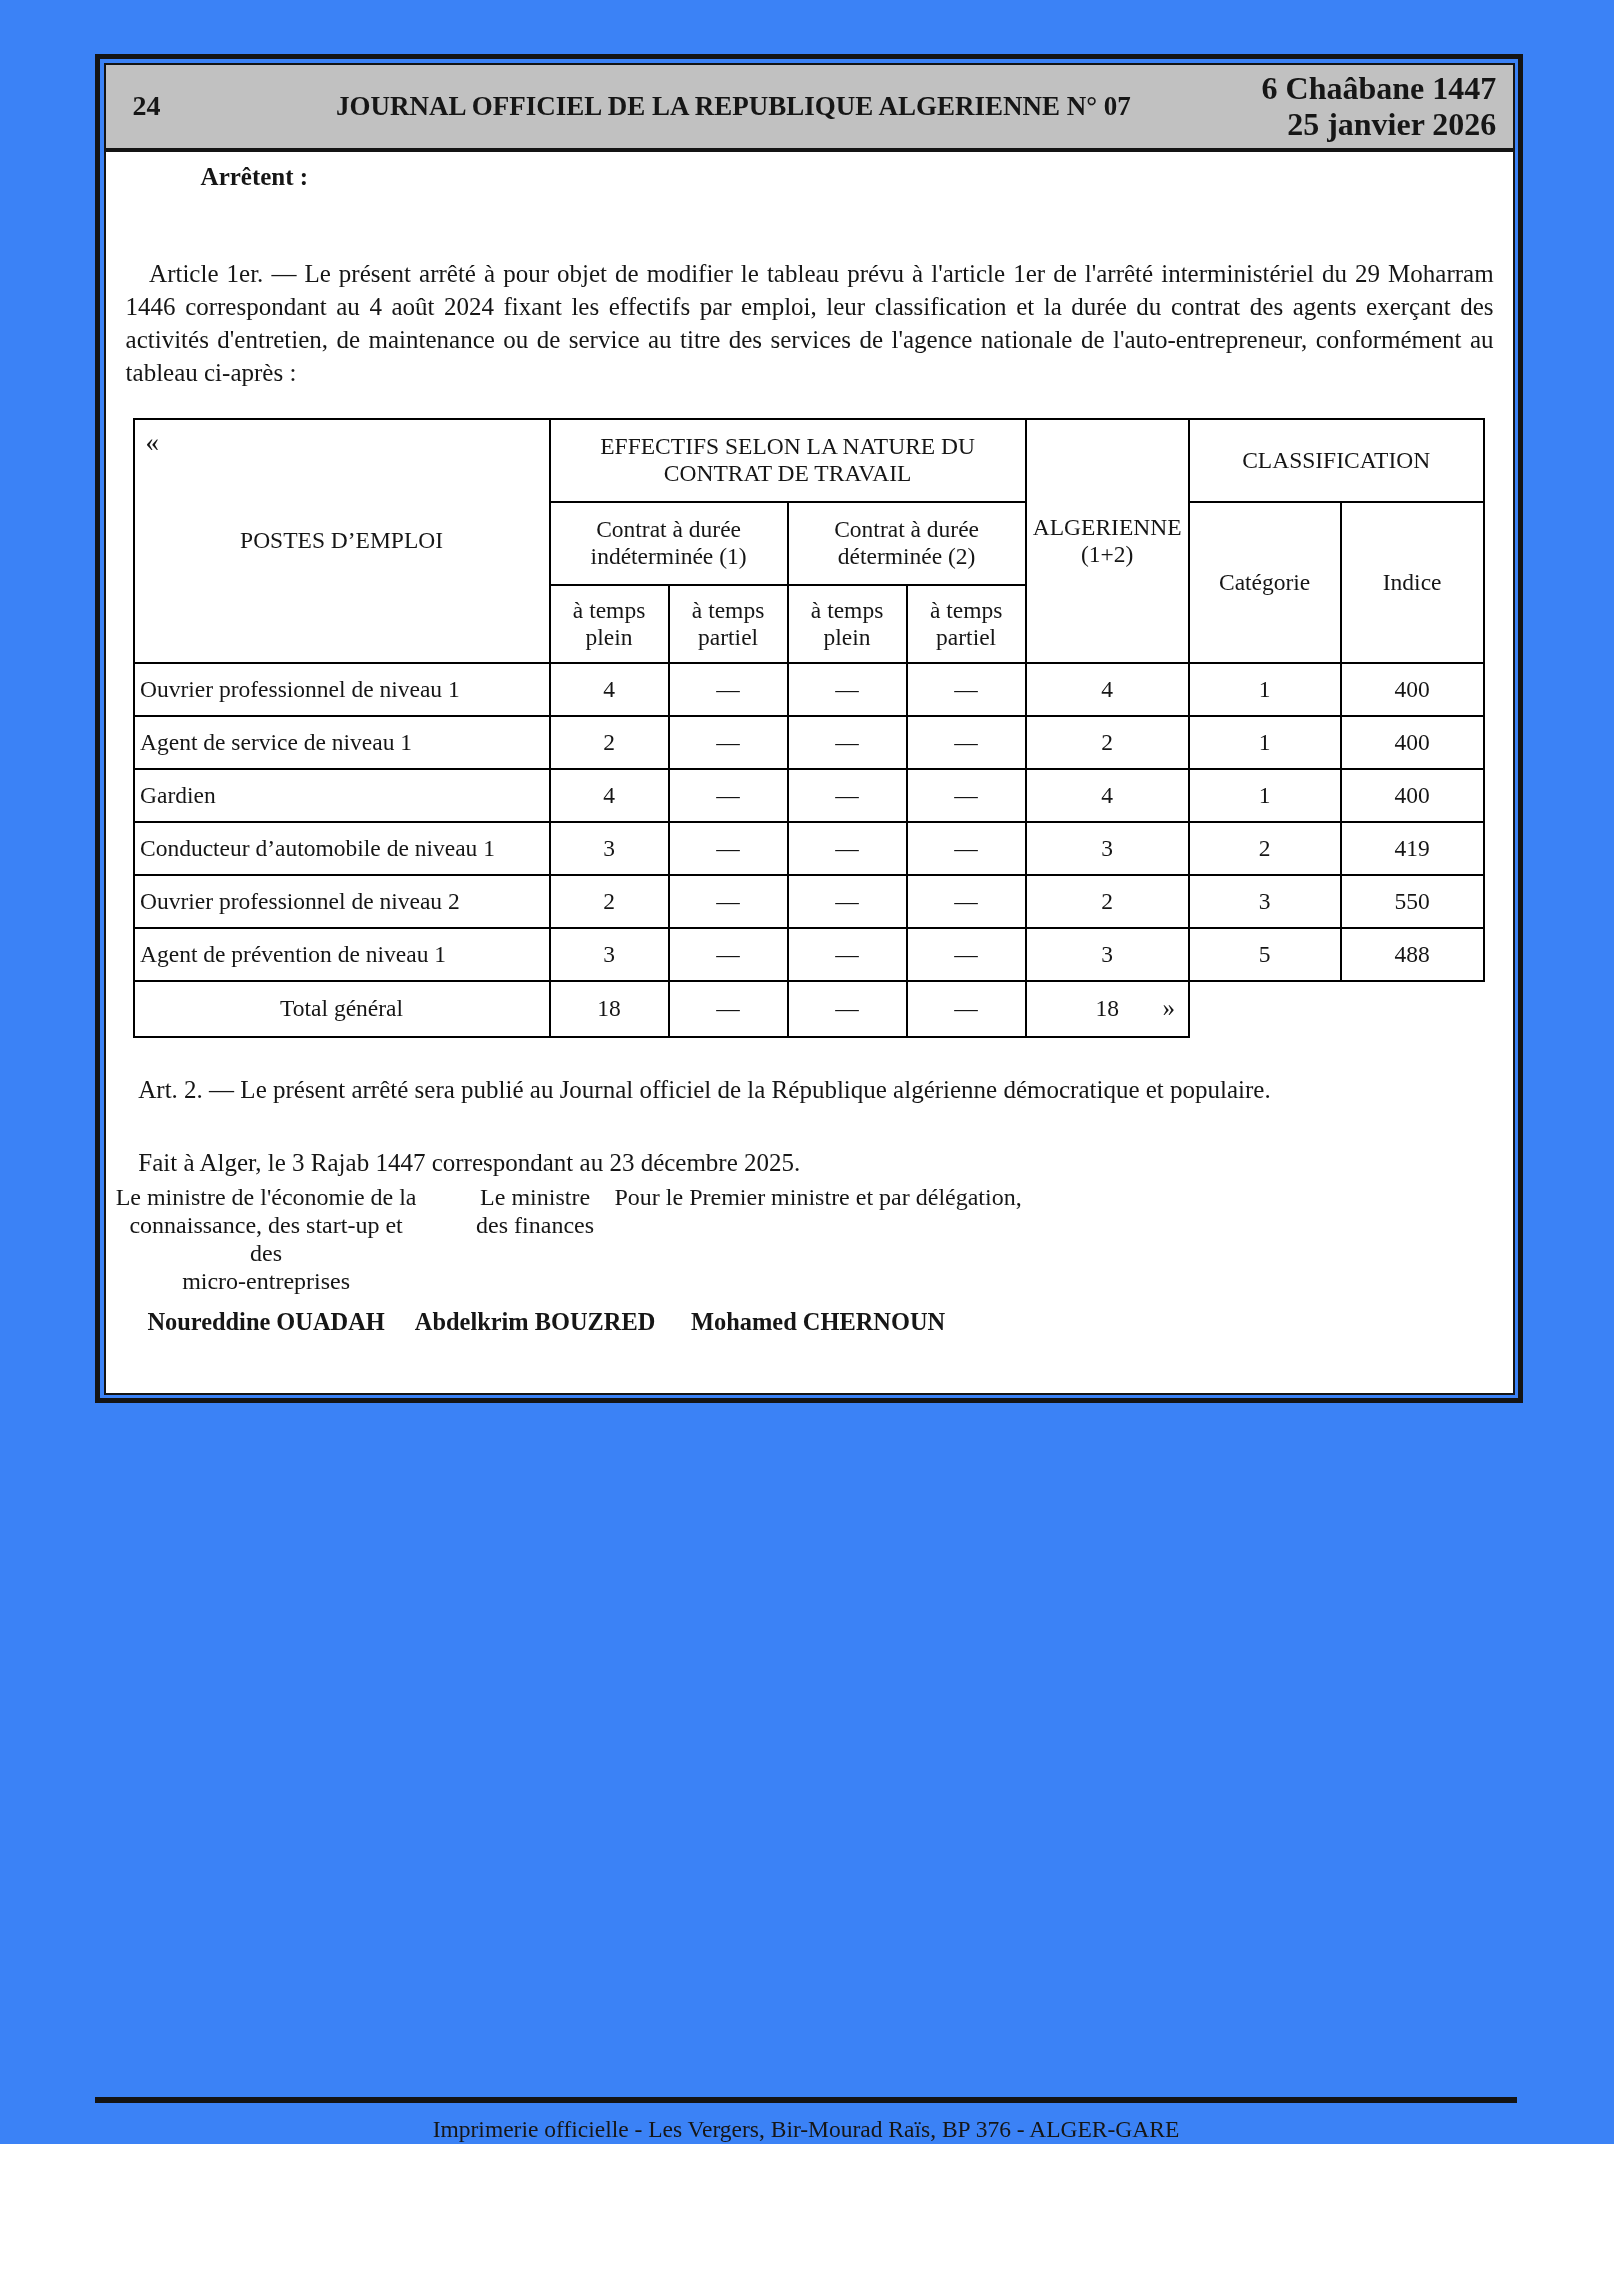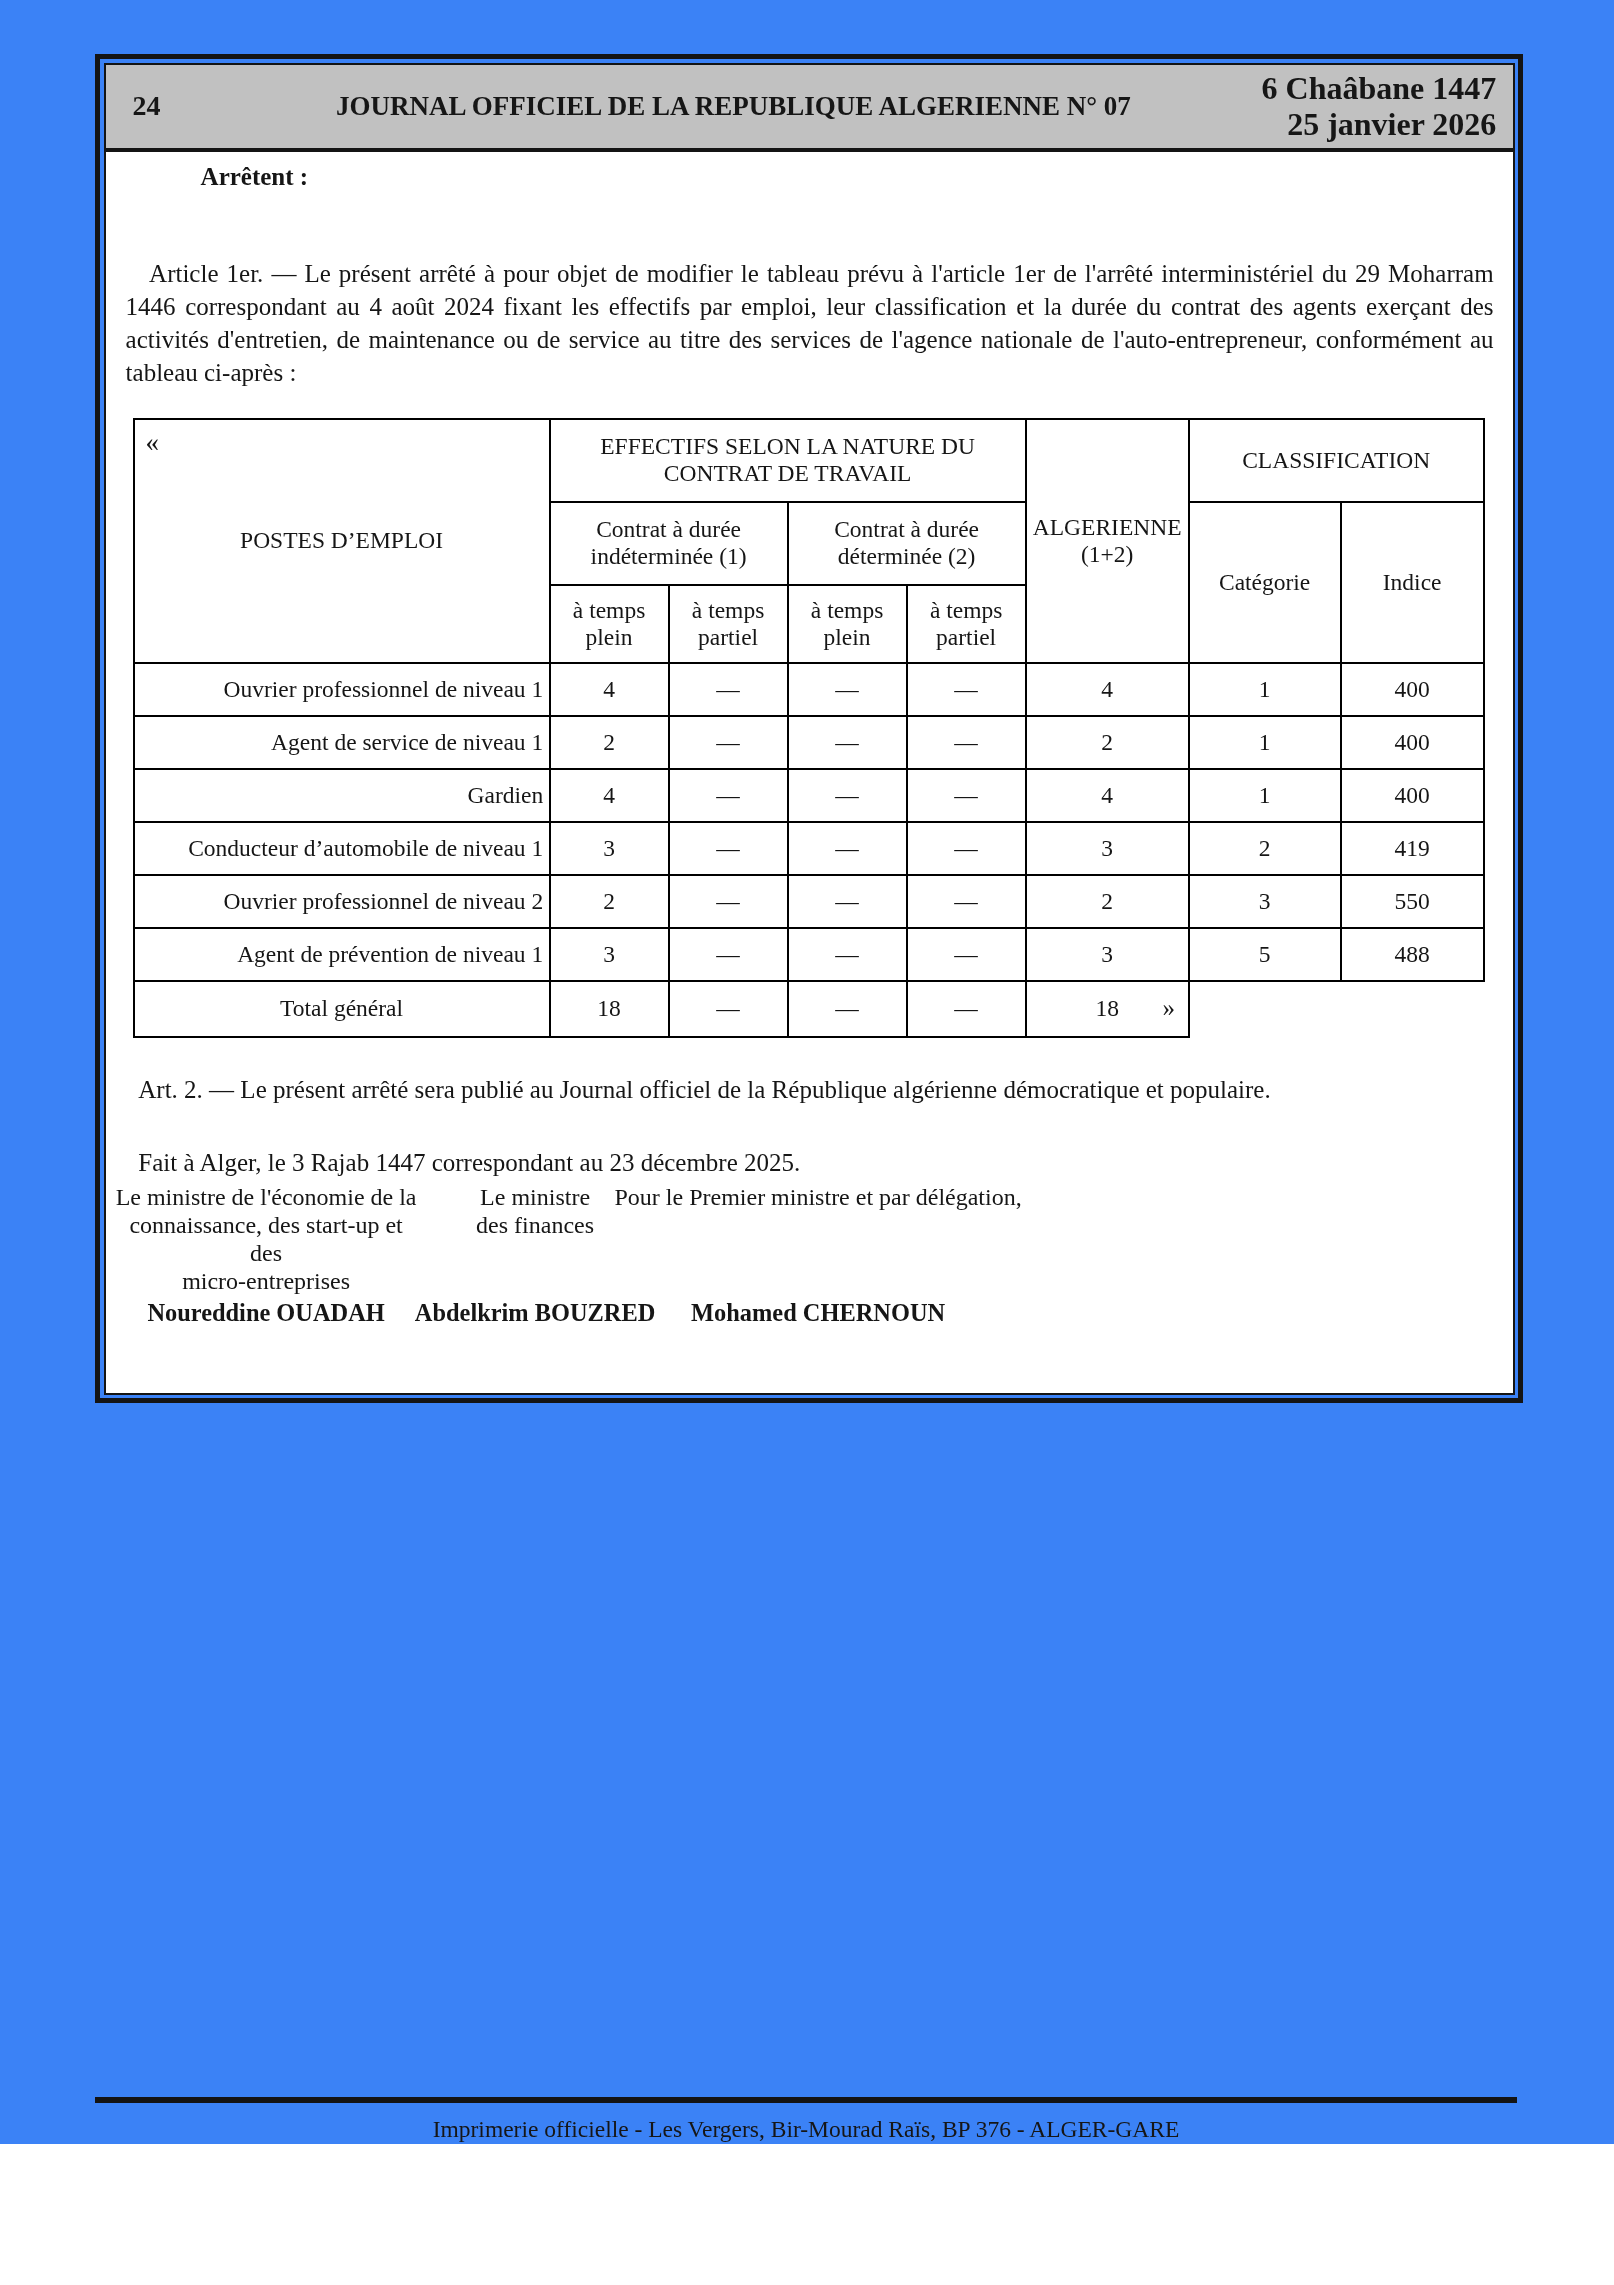--- a/index.html
+++ b/index.html
@@ -65,21 +65,21 @@
     table-layout:fixed;
     font-size:23.5px;
   }
   table.eff td, table.eff th {
     border:2.7px solid #000;
     text-align:center; vertical-align:middle;
     font-weight:normal;
     padding:0 5.4px;
     overflow:hidden;
   }
-  table.eff .poste-cell { text-align:right; }
+  table.eff .poste-cell { text-align:left; }
   table.eff .h1 { height:83px; }
   table.eff .h2 { height:83px; }
   table.eff .h3 { height:78px; }
   table.eff .dr { height:53px; }
   table.eff .tr-total { height:56px; font-weight:bold; }
   .postes-head { position:relative; }
   .postes-head .oq {
     position:absolute; top:7.2px; left:11px; font-size:27px; font-weight:normal;
   }
   .eff-total-cell { position:relative; }
@@ -95,21 +95,21 @@
   .fait {
     position:absolute; left:20px; top:1084px; width:1368px;
     font-size:25px; text-indent:12.7px;
   }
   .sigs { position:absolute; left:0; top:1118px; right:0; height:181px; font-size:24px; }
   .sig-col { position:absolute; text-align:center; line-height:28px; }
   .sig1 { left:9px;  width:303px; }
   .sig2 { left:303px; width:253px; }
   .sig3 { left:448px; width:529px; }
   .sig3 .ital { font-style:italic; margin-top:22px; line-height:29px; }
-  .sig-name { position:absolute; text-align:center; font-weight:bold; font-size:24.4px; top:116px; }
+  .sig-name { position:absolute; text-align:center; font-weight:bold; font-size:24.4px; top:125px; }
   .sig-name.n1 { left:9px;  width:303px; }
   .sig-name.n2 { left:303px; width:253px; }
   .sig-name.n3 { left:448px; width:529px; }
   
   .footer {
     position:absolute; left:95px; top:2097px; width:1422px;
     text-align:center;
   }
   .footer .rule { height:6.3px; background:#141414; }
   .footer .imprint { margin-top:12.7px; font-size:23.5px; }

